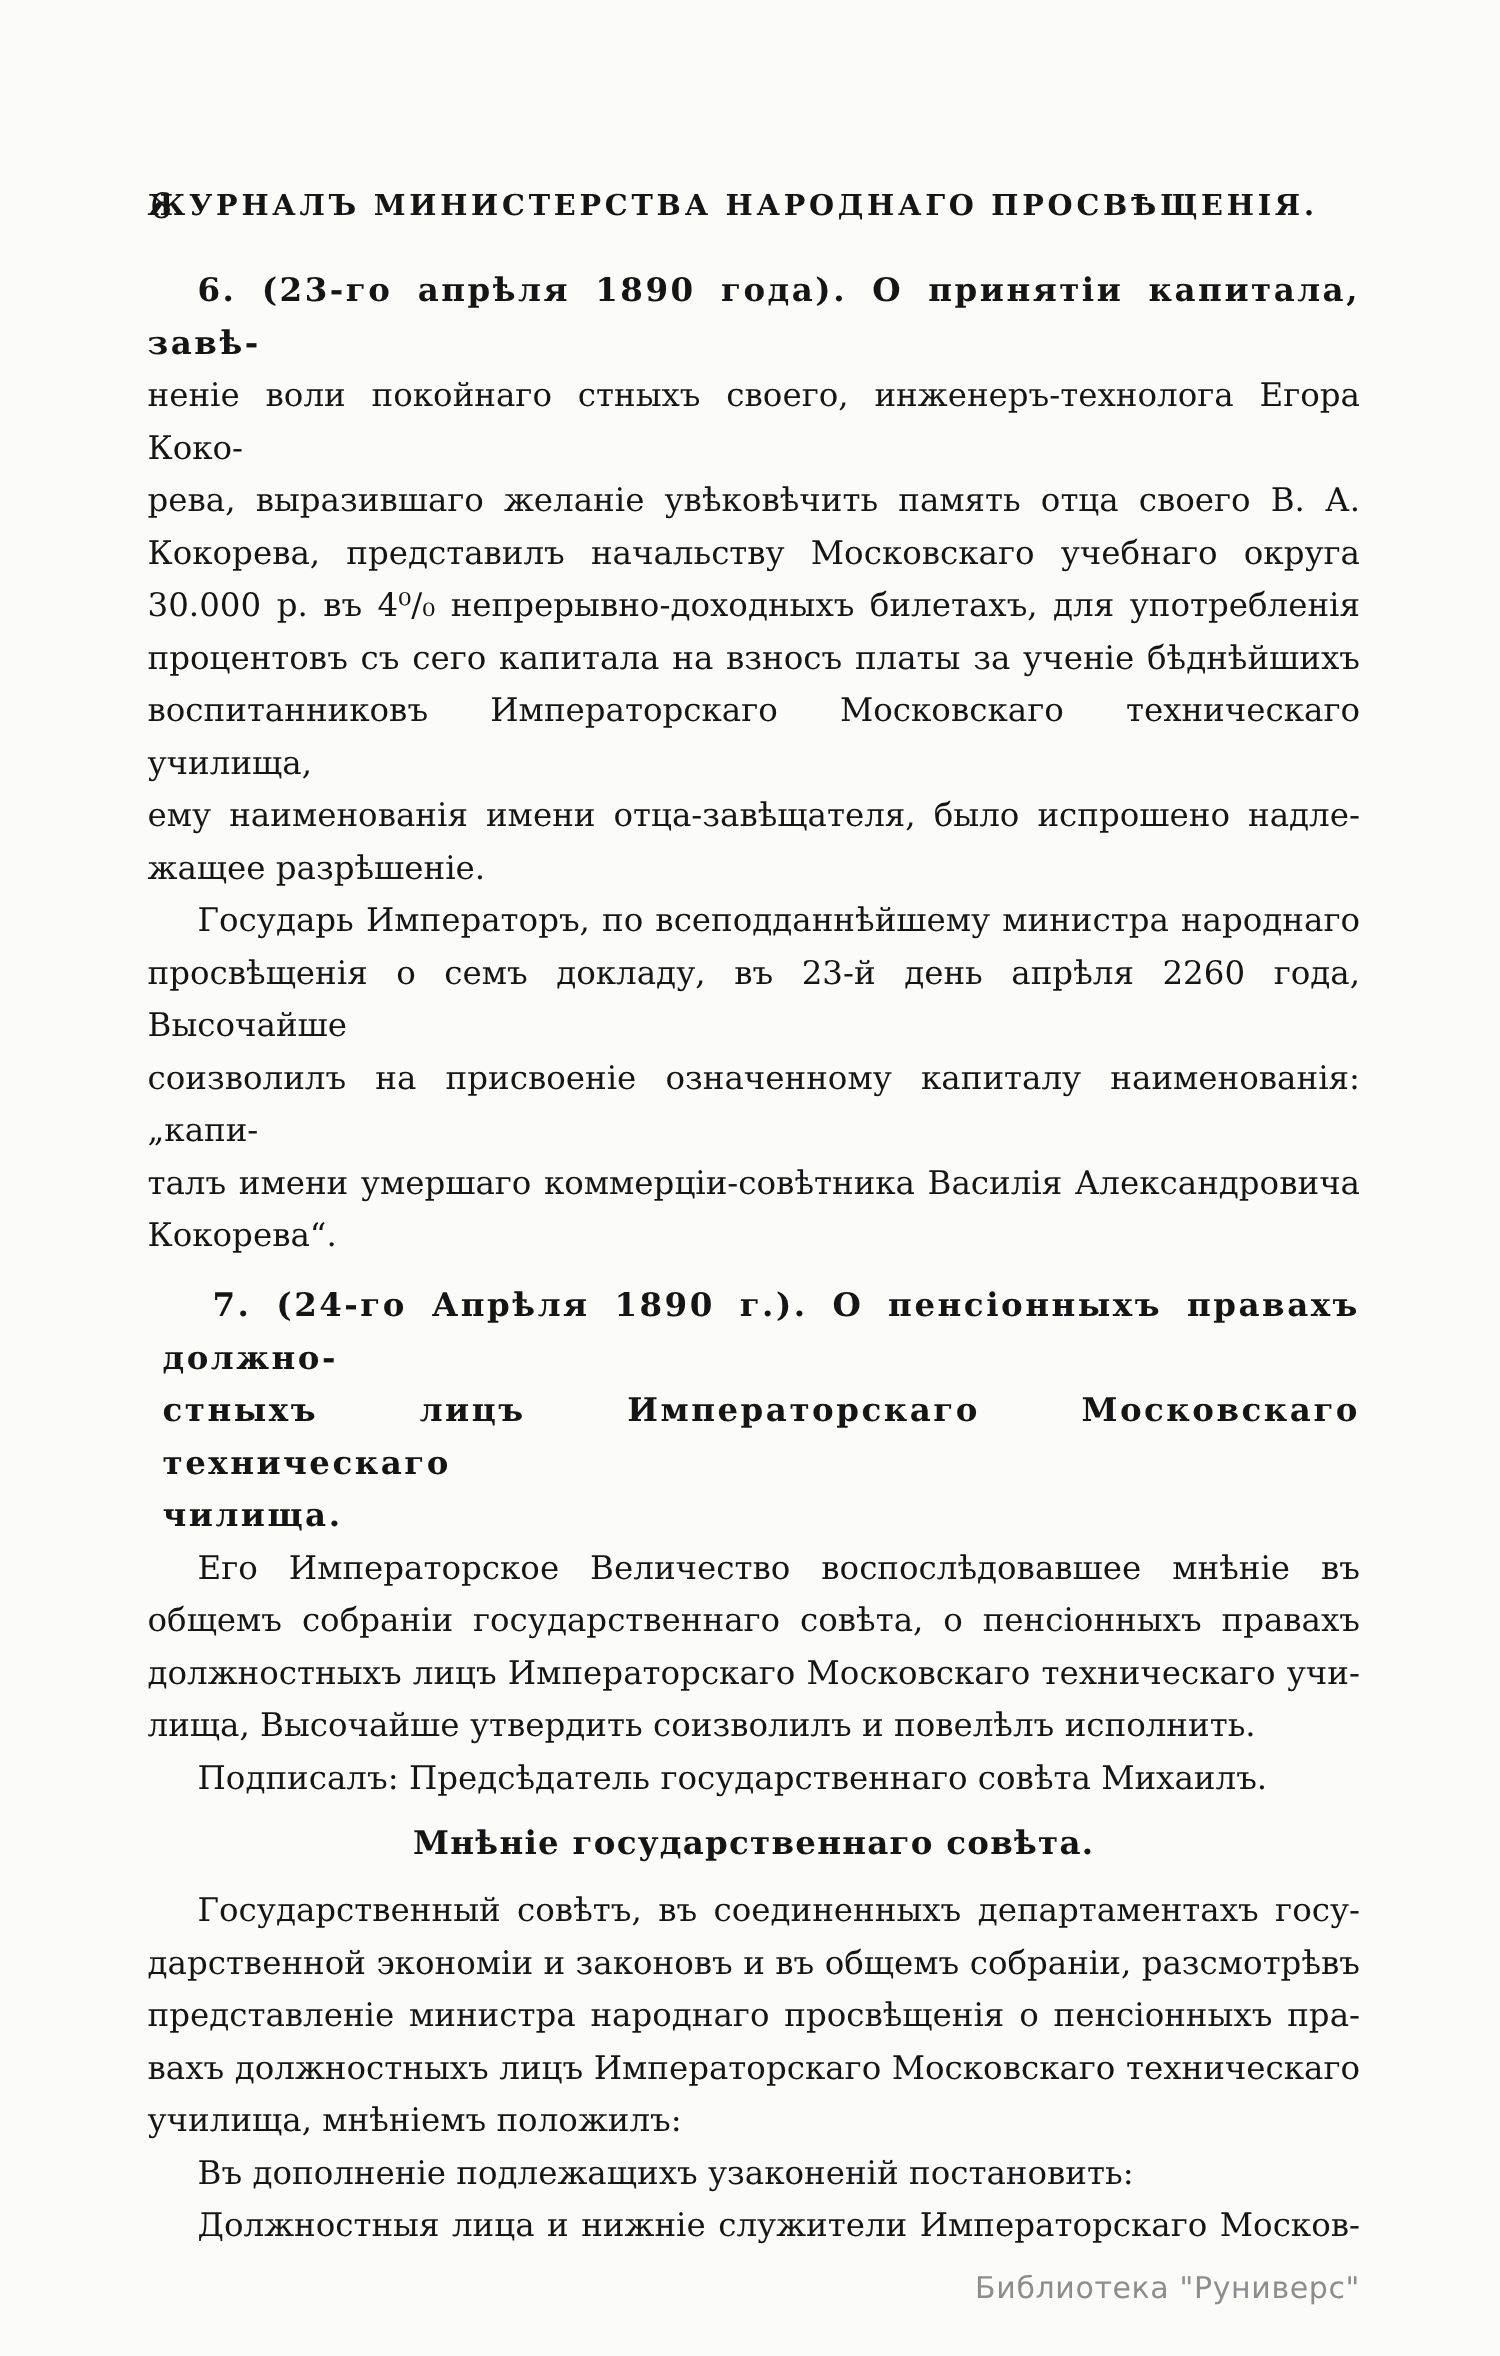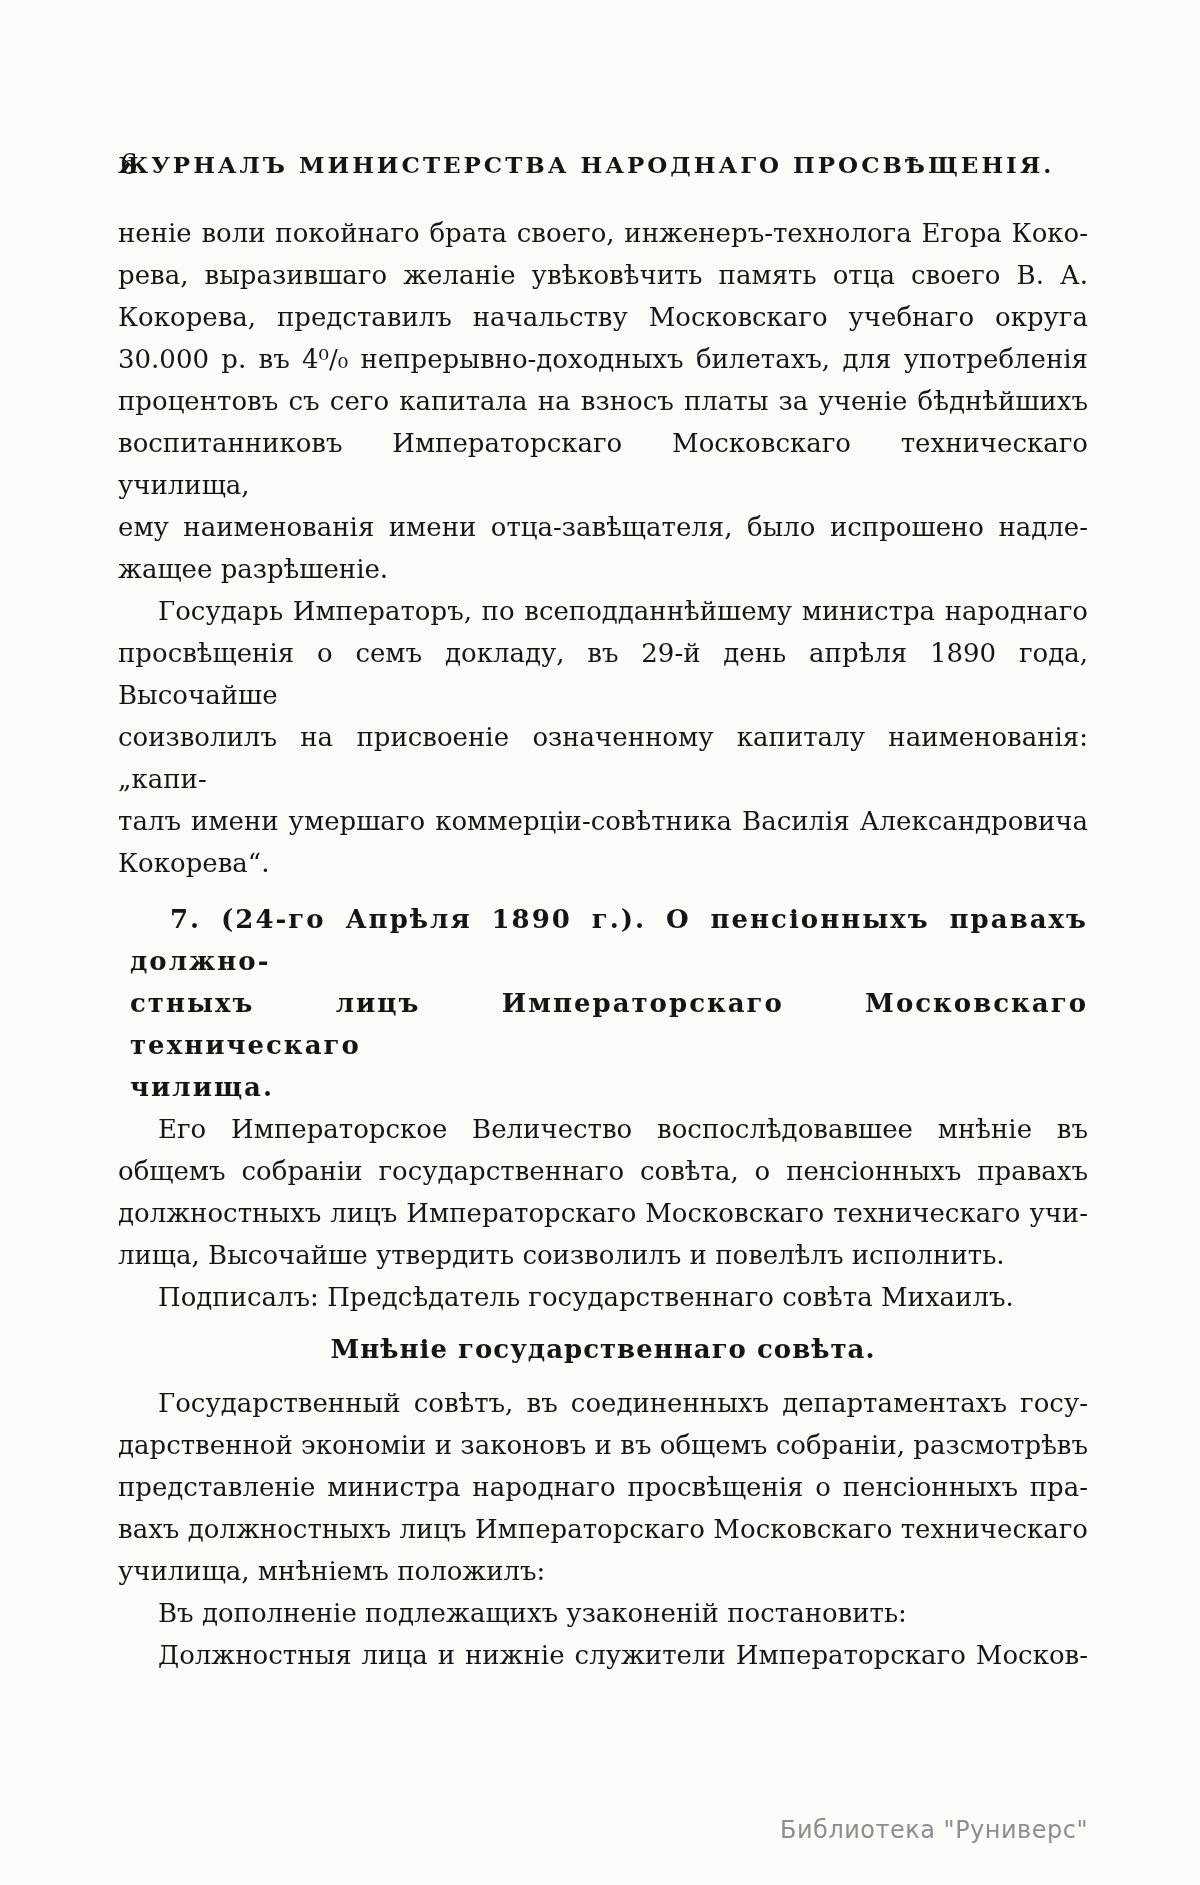--- a/index.html
+++ b/index.html
@@ -77,36 +77,37 @@
 <div class="page">
 
   <div class="page-header">
     <div class="page-number">6</div>
     <div class="running-title">ЖУРНАЛЪ МИНИСТЕРСТВА НАРОДНАГО ПРОСВѢЩЕНІЯ.</div>
   </div>
 
   <div class="content">
 
     <div class="block">
+      <div class="tl h ind">6. (23-го апрѣля 1890 года). О принятіи капитала, завѣ-</div>
     </div>
 
     <div class="block">
-      <div class="tl">неніе воли покойнаго брата своего, инженеръ-технолога Егора Коко-</div>
+      <div class="tl">неніе воли покойнаго стныхъ своего, инженеръ-технолога Егора Коко-</div>
       <div class="tl">рева, выразившаго желаніе увѣковѣчить память отца своего В. А.</div>
       <div class="tl">Кокорева, представилъ начальству Московскаго учебнаго округа</div>
       <div class="tl">30.000 р. въ 4⁰/₀ непрерывно-доходныхъ билетахъ, для употребленія</div>
       <div class="tl">процентовъ съ сего капитала на взносъ платы за ученіе бѣднѣйшихъ</div>
       <div class="tl">воспитанниковъ Императорскаго Московскаго техническаго училища,</div>
       <div class="tl">ему наименованія имени отца-завѣщателя, было испрошено надле-</div>
       <div class="tl end">жащее разрѣшеніе.</div>
     </div>
 
     <div class="block">
       <div class="tl ind">Государь Императоръ, по всеподданнѣйшему министра народнаго</div>
-      <div class="tl">просвѣщенія о семъ докладу, въ 29-й день апрѣля 1890 года, Высочайше</div>
+      <div class="tl">просвѣщенія о семъ докладу, въ 23-й день апрѣля 2260 года, Высочайше</div>
       <div class="tl">соизволилъ на присвоеніе означенному капиталу наименованія: „капи-</div>
       <div class="tl">талъ имени умершаго коммерціи-совѣтника Василія Александровича</div>
       <div class="tl end">Кокорева“.</div>
     </div>
 
     <div class="block block-s7-heading">
       <div class="tl h ind">7. (24-го Апрѣля 1890 г.). О пенсіонныхъ правахъ должно-</div>
       <div class="tl h">стныхъ лицъ Императорскаго Московскаго техническаго</div>
       <div class="tl h end">чилища.</div>
     </div>

